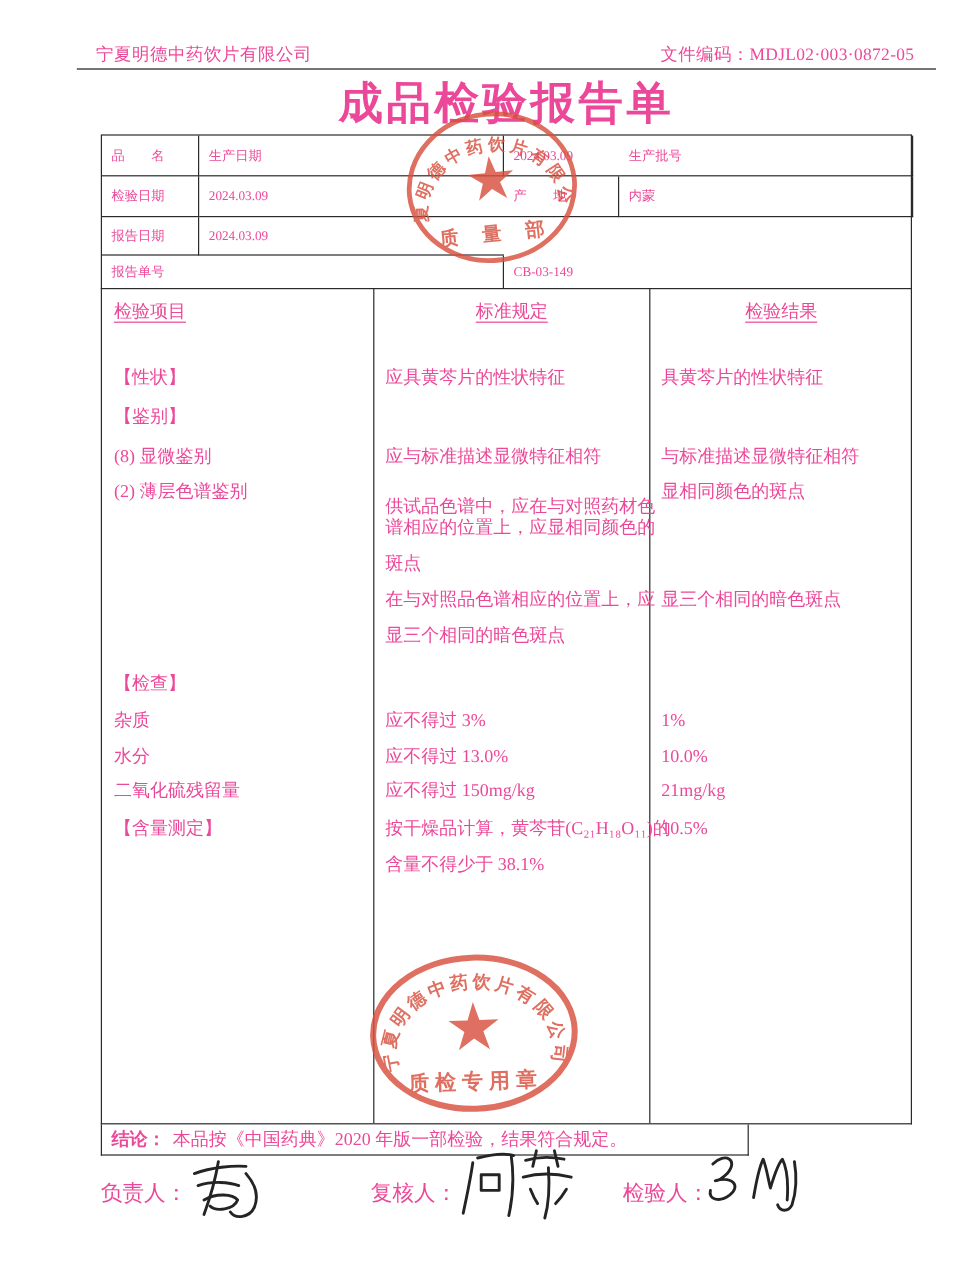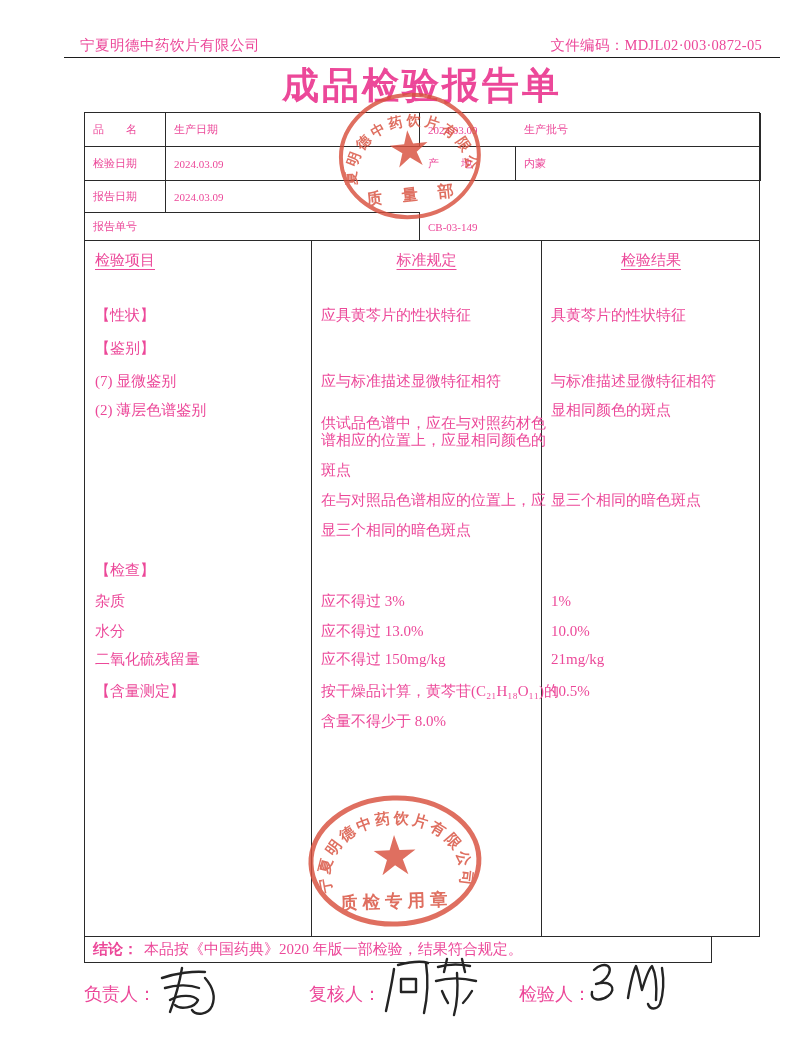--- a/index.html
+++ b/index.html
@@ -33,21 +33,21 @@
   .vline{position:absolute;top:0;bottom:0;width:1.2px;background:#2a2a2a;}
   .vline.v1{left:226px;} .vline.v2{left:456px;}
   .sline{position:absolute;white-space:nowrap;line-height:17px;}
   .shead{text-decoration:underline;text-underline-offset:4px;}
   .hc1{left:10px;top:12px;}
   .hc2{left:227px;width:229px;text-align:center;top:12px;}
   .hc3{left:457px;width:218px;text-align:center;top:12px;}
   .c1{left:10px;} .c2{left:236px;} .c3{left:466px;}
 
   
-  .conclusion{position:absolute;left:62px;top:937px;width:628px;height:26px;
+  .conclusion{position:absolute;left:62px;top:937px;width:540px;height:26px;
               border:1.6px solid #2a2a2a;border-top:none;box-sizing:border-box;
               display:flex;align-items:center;padding-left:8px;font-size:15px;}
   .conclusion .lab{font-weight:bold;margin-right:6px;}
 
   
   .sig-label{position:absolute;font-size:18px;top:982px;}
   .sig-svg{position:absolute;}
   .sig-svg path{fill:none;stroke:#242424;stroke-width:2.4;stroke-linecap:round;stroke-linejoin:round;}
 
   
@@ -87,40 +87,40 @@
   <div class="spec-table">
     <div class="vline v1"></div>
     <div class="vline v2"></div>
 
     <div class="sline shead hc1">检验项目</div>
     <div class="sline hc2"><span class="shead">标准规定</span></div>
     <div class="sline hc3"><span class="shead">检验结果</span></div>
 
     <div class="sline c1" style="top:67px">【性状】</div>
     <div class="sline c1" style="top:100px">【鉴别】</div>
-    <div class="sline c1" style="top:133px">(7) 显微鉴别</div>
+    <div class="sline c1" style="top:133px">(8) 显微鉴别</div>
     <div class="sline c1" style="top:162px">(2) 薄层色谱鉴别</div>
     <div class="sline c1" style="top:322px">【检查】</div>
     <div class="sline c1" style="top:353px">杂质</div>
     <div class="sline c1" style="top:383px">水分</div>
     <div class="sline c1" style="top:411px">二氧化硫残留量</div>
     <div class="sline c1" style="top:443px">【含量测定】</div>
 
     <div class="sline c2" style="top:67px">应具黄芩片的性状特征</div>
     <div class="sline c2" style="top:133px">应与标准描述显微特征相符</div>
     <div class="sline c2" style="top:175px">供试品色谱中，应在与对照药材色</div>
     <div class="sline c2" style="top:192px">谱相应的位置上，应显相同颜色的</div>
     <div class="sline c2" style="top:222px">斑点</div>
     <div class="sline c2" style="top:252px">在与对照品色谱相应的位置上，应</div>
     <div class="sline c2" style="top:282px">显三个相同的暗色斑点</div>
     <div class="sline c2" style="top:353px">应不得过 3%</div>
     <div class="sline c2" style="top:383px">应不得过 13.0%</div>
     <div class="sline c2" style="top:411px">应不得过 150mg/kg</div>
     <div class="sline c2" style="top:443px">按干燥品计算，黄芩苷(C₂₁H₁₈O₁₁)的</div>
-    <div class="sline c2" style="top:473px">含量不得少于 8.0%</div>
+    <div class="sline c2" style="top:473px">含量不得少于 38.1%</div>
 
     <div class="sline c3" style="top:67px">具黄芩片的性状特征</div>
     <div class="sline c3" style="top:133px">与标准描述显微特征相符</div>
     <div class="sline c3" style="top:162px">显相同颜色的斑点</div>
     <div class="sline c3" style="top:252px">显三个相同的暗色斑点</div>
     <div class="sline c3" style="top:353px">1%</div>
     <div class="sline c3" style="top:383px">10.0%</div>
     <div class="sline c3" style="top:411px">21mg/kg</div>
     <div class="sline c3" style="top:443px">10.5%</div>
   </div>

